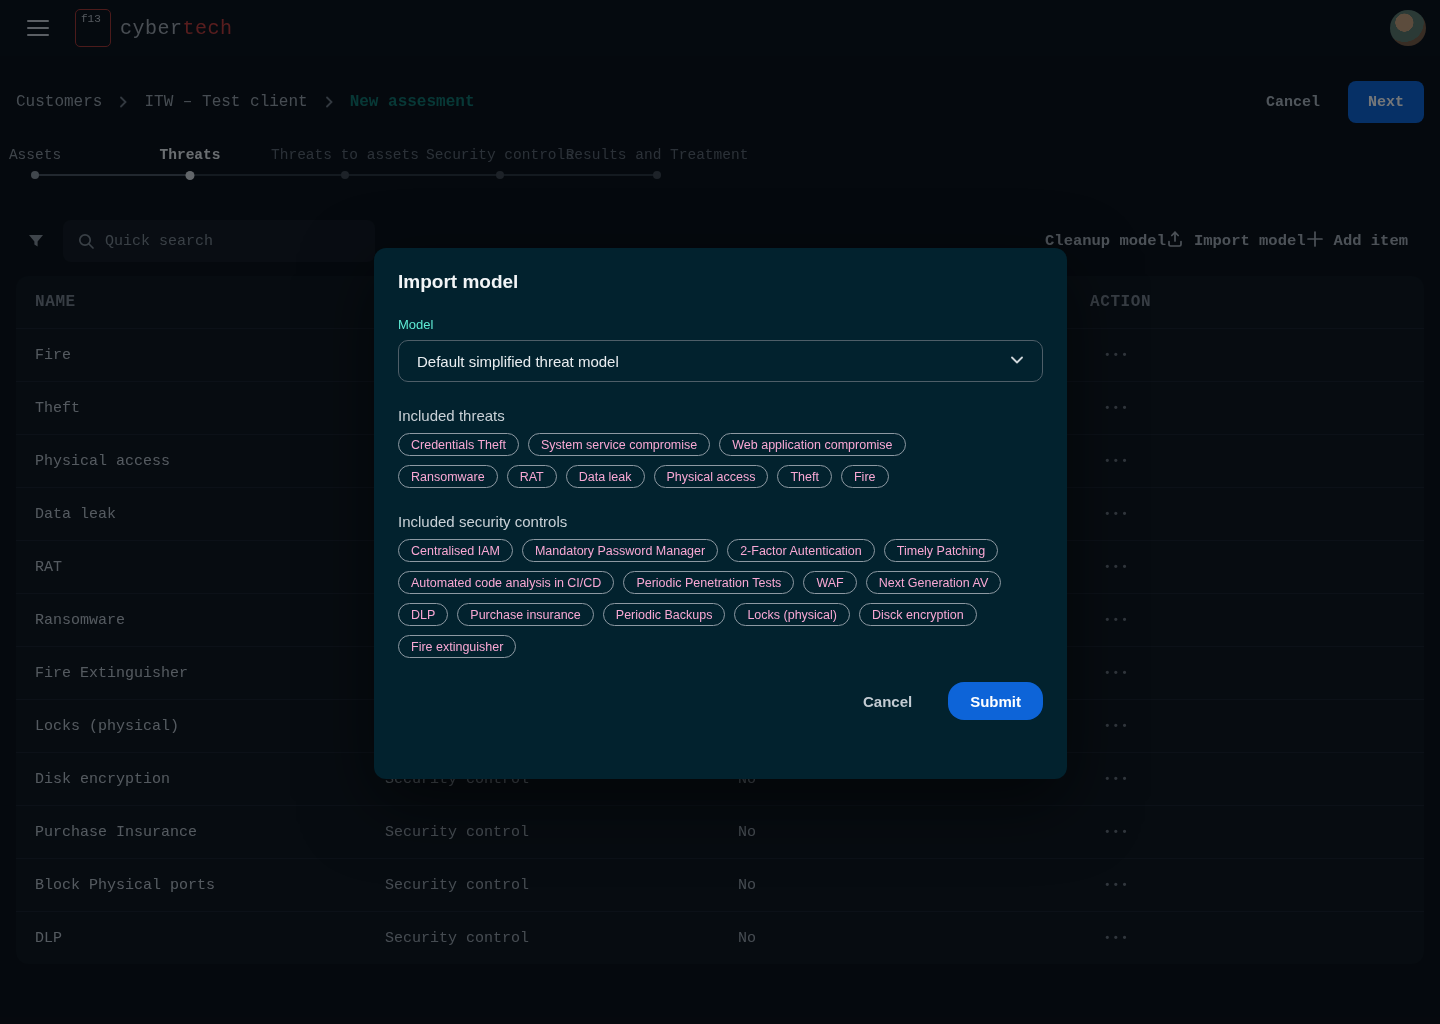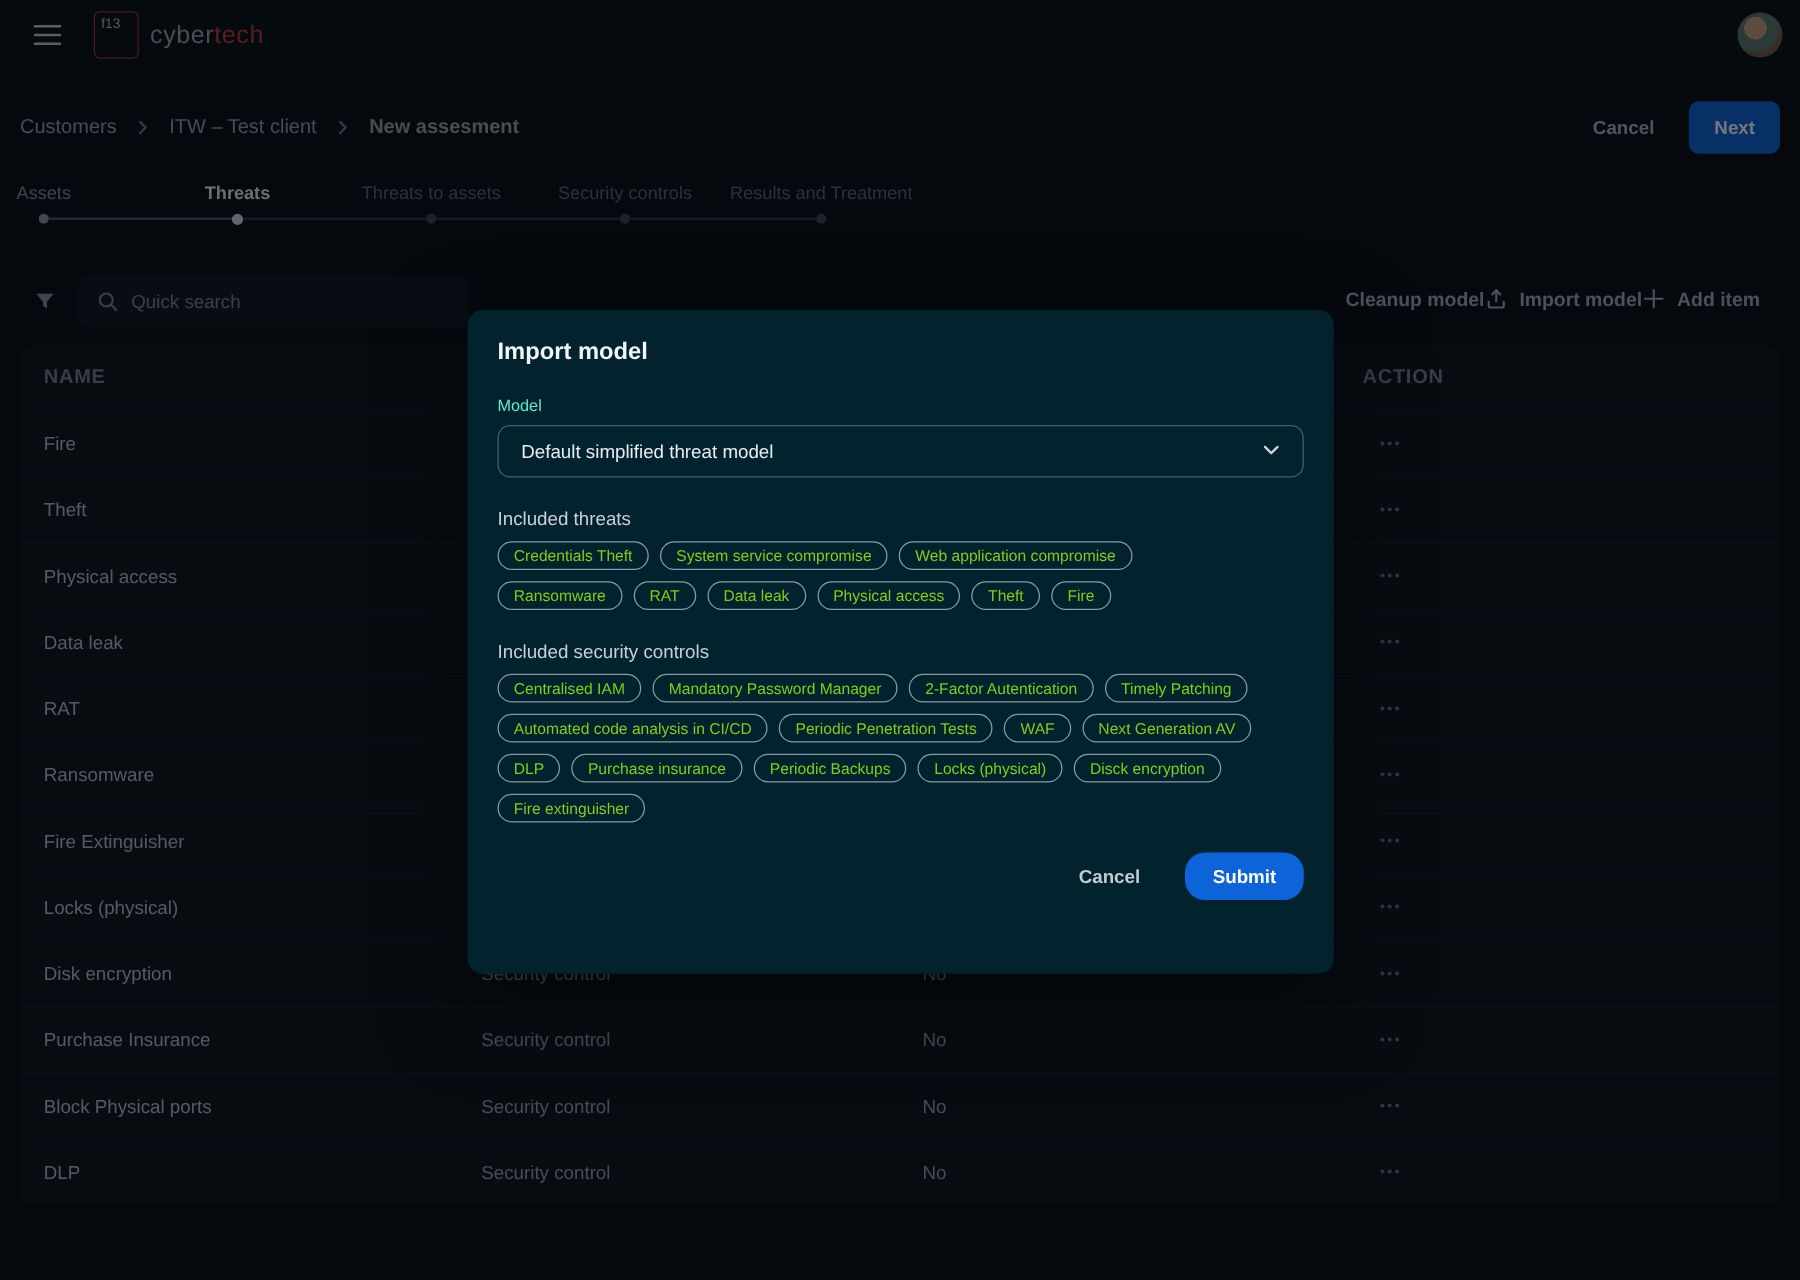--- a/index.html
+++ b/index.html
@@ -1,18 +1,18 @@
 <!DOCTYPE html>
 <html><head>
 <meta charset="utf-8">
 <style>
   * { margin:0; padding:0; box-sizing:border-box; }
   html,body { width:1440px; height:1024px; background:#0A0E14; overflow:hidden;
               font-family:"Liberation Sans", sans-serif; }
-  .page { position:absolute; inset:0; width:1440px; height:824px; background:#0B0F15; }
+  .page { position:absolute; inset:0; width:1440px; height:824px; background:#0B0F15;font-family:Liberation Mono, monospace; }
 
   
   .topbar { position:absolute; top:0; left:0; width:1440px; height:56px; background:#0B1118;
             display:flex; align-items:center; }
   .hamburger { width:22px; height:16px; margin-left:27px; display:flex; flex-direction:column;
                justify-content:space-between; background:none; border:none; cursor:pointer; }
   .hamburger span { display:block; height:2px; border-radius:1px; background:#C7CDD3; }
   .logo { display:flex; align-items:center; margin-left:26px; gap:9px; }
   .logo-badge { width:36px; height:38px; border:1.5px solid #A63532; border-radius:5px;
                 color:#B9BFC6; font-size:11px; padding:3px 0 0 5px; }
@@ -21,21 +21,21 @@
   .avatar { position:absolute; right:14px; top:10px; width:36px; height:36px; border-radius:50%;
             background:radial-gradient(circle at 40% 35%, #c9a27c 0 28%, #5d7a6e 29% 60%, #7a5d45 61% 100%);
             border:none; cursor:pointer; }
 
   
   .subheader { position:absolute; top:81px; left:0; width:1440px; height:42px;
                display:flex; align-items:center; }
   .crumbs { display:flex; align-items:center; gap:14px; margin-left:16px; }
   .crumb { font-size:16px; color:#9AA3AC; background:none; border:none; cursor:pointer;
            font-family:inherit; }
-  .crumb.current { color:#a3a3a3; font-weight:700; cursor:default; }
+  .crumb.current { color:#0f766e; font-weight:700; cursor:default; }
   .crumb-sep { display:flex; }
   .sub-actions { margin-left:auto; margin-right:16px; display:flex; align-items:center; gap:16px; }
   .btn-text { background:none; border:none; color:#AEB6BE; font-weight:700; font-size:15px;
               cursor:pointer; padding:8px 12px; font-family:inherit; }
   .btn-primary { background:#0D64D8; color:#FFFFFF; font-weight:700; font-size:15px; border:none;
                  border-radius:8px; height:42px; padding:0 20px; cursor:pointer; font-family:inherit; }
 
   
   .steps { position:absolute; top:145px; left:0; width:1440px; height:44px; }
   .steps-line { position:absolute; top:29px; left:35px; width:622px; height:2px; background:#2B333D; }
@@ -88,21 +88,21 @@
   .modal-title { color:#F2F5F7; font-size:19px; font-weight:700; }
   .field-label { margin-top:24px; color:#5eead4; font-size:13px; }
   .select { margin-top:8px; height:42px; border:1px solid #4E5E68; border-radius:10px;
             background:transparent; width:100%; display:flex; align-items:center;
             padding:0 16px 0 18px; cursor:pointer; }
   .select-value { color:#E9EDF0; font-size:15px; flex:1; text-align:left; }
   .section-label { margin-top:25px; color:#C9D1D7; font-size:15px; }
   .chips { margin-top:9px; }
   .chip-row { display:flex; gap:9px; margin-bottom:9px; }
   .chip { display:inline-flex; align-items:center; height:23px; padding:0 12px;
-          border:1px solid #8D99A2; border-radius:12px; color:#84cc16; font-size:12.5px;
+          border:1px solid #8D99A2; border-radius:12px; color:#f9a8d4; font-size:12.5px;
           white-space:nowrap; }
   .modal-footer { display:flex; justify-content:flex-end; align-items:center; gap:26px;
                   margin-top:24px; }
   .modal-cancel { background:none; border:none; color:#C3CBD2; font-size:15px; font-weight:700;
                   cursor:pointer; padding:8px 10px; font-family:inherit; }
   .modal-submit { background:#0D64D8; color:#fff; border:none; border-radius:16px; height:38px;
                   padding:0 22px; font-size:15px; font-weight:700; cursor:pointer; font-family:inherit; }
 </style>
 </head>
 <body>

